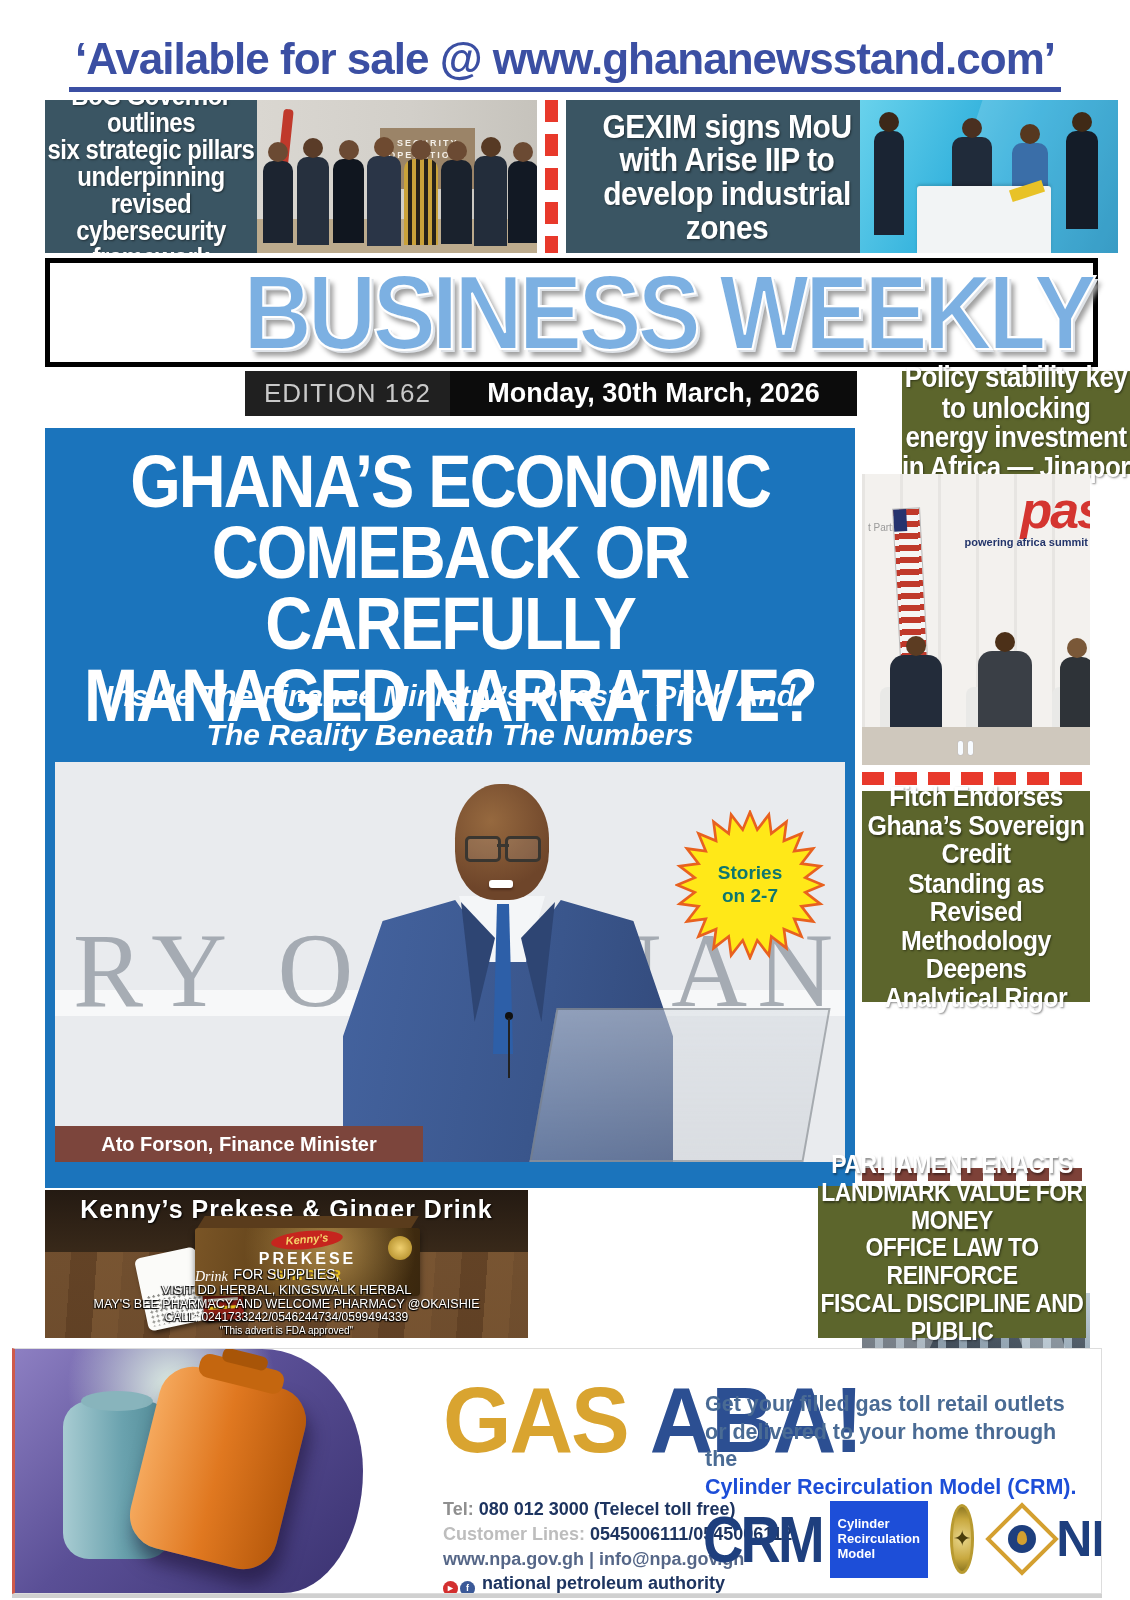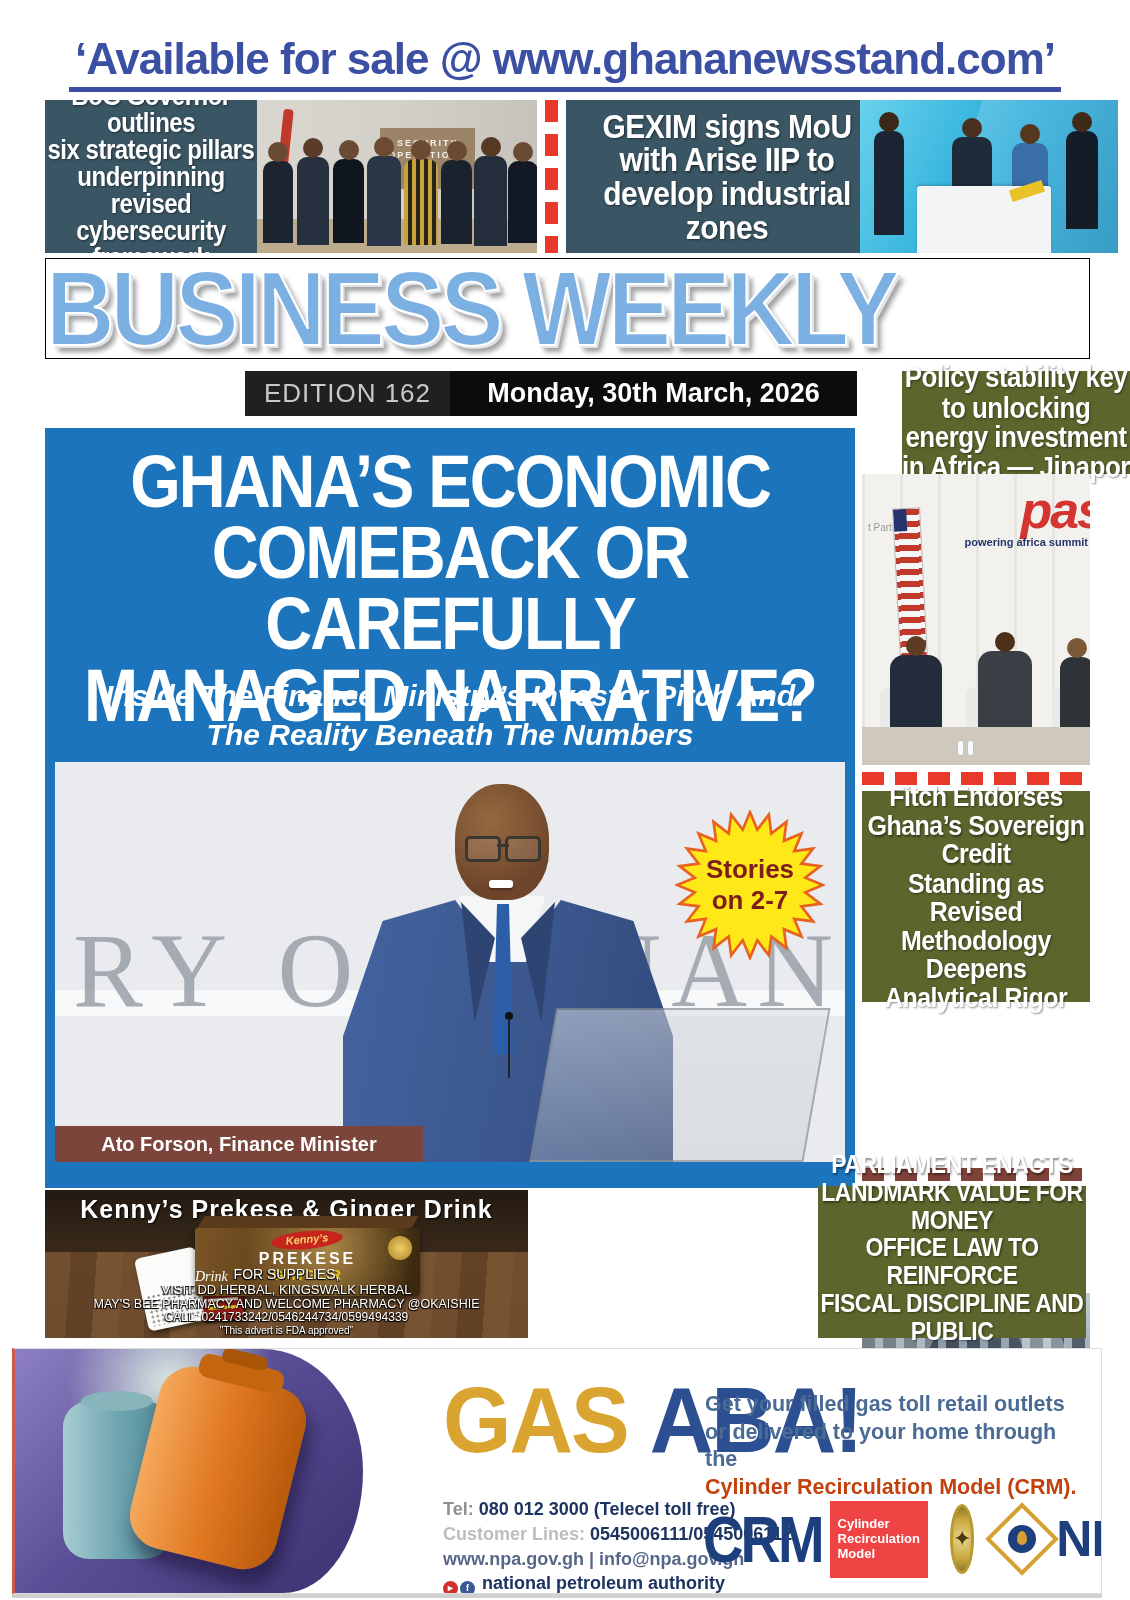--- a/index.html
+++ b/index.html
@@ -41,22 +41,22 @@
 
   
   .signing{background:linear-gradient(115deg,#69d2ec 0%,#23a8d8 55%,#0d86b8 100%);}
   .signing .lightwedge{position:absolute;right:-20%;top:-30%;width:80%;height:160%;
     background:rgba(255,255,255,.18);transform:rotate(18deg);}
   .signing .desk{position:absolute;left:22%;bottom:0;width:52%;height:44%;background:#f2f4f5;
     border-radius:3px 3px 0 0;box-shadow:0 -2px 3px rgba(0,0,0,.15);}
   .signing .folder{position:absolute;background:#e8c227;width:34px;height:12px;transform:rotate(-18deg);}
 
   
-  .masthead{left:45px;top:258px;width:1043px;height:99px;background:#fff;border:1px solid #000000;
-    display:flex;align-items:center;justify-content:flex-start;}
+  .masthead{left:45px;top:258px;width:1043px;height:99px;background:#fff;border:5px solid #000000;
+    display:flex;align-items:center;justify-content:flex-end;}
   .masthead .title{font-size:95px;font-weight:900;letter-spacing:-4px;color:#7cb0e2;
     transform:scaleY(1.12);white-space:nowrap;
     -webkit-text-stroke:2px #ffffff;text-shadow:3px 3px 0 #dfe3e8,6px 6px 5px #9f9f9f;}
 
   
   .edbar{left:245px;top:371px;width:612px;height:45px;display:flex;}
   .edbar .ed{width:205px;background:#202020;color:#c9c9c9;font-size:26px;display:flex;
     align-items:center;justify-content:center;letter-spacing:1px;}
   .edbar .date{flex:1;background:#0c0c0c;color:#fff;font-size:27px;font-weight:bold;display:flex;
     align-items:center;justify-content:center;}
@@ -116,21 +116,21 @@
   .minister .mic{position:absolute;left:162px;top:228px;width:8px;height:8px;border-radius:50%;background:#111;}
   .minister .mic::after{content:"";position:absolute;left:3px;top:6px;width:2px;height:60px;background:#222;}
   .podium{position:absolute;right:28px;bottom:0;width:270px;height:150px;
     background:linear-gradient(180deg,rgba(215,220,226,.55),rgba(190,196,203,.35));
     border:2px solid rgba(120,126,132,.55);transform:skewX(-10deg);}
   .caption{left:10px;top:698px;width:368px;height:36px;background:#7c453c;color:#fff;
     font-size:20px;font-weight:bold;display:flex;align-items:center;justify-content:center;}
   .starburst{left:620px;top:48px;width:150px;height:150px;}
   .starburst svg{position:absolute;inset:0;}
   .starburst .btxt{position:absolute;inset:0;display:flex;flex-direction:column;align-items:center;
-    justify-content:center;color:#7f1d1d;font-weight:bold;font-size:26px;line-height:1.2;}
+    justify-content:center;color:#0f766e;font-weight:bold;font-size:19px;line-height:1.2;}
 
   
   .fitchphoto{background:linear-gradient(200deg,#cdd8e0 0%,#8fa0ae 30%,#53606e 75%,#3c4650 100%);}
   .fitchphoto .windows{position:absolute;inset:0;
     background:repeating-linear-gradient(90deg,rgba(18,26,36,.55) 0 13px,rgba(170,188,200,.35) 13px 21px);}
   .fitchphoto .streak{position:absolute;left:-30px;top:-40px;width:70px;height:300px;
     background:rgba(255,255,255,.30);transform:rotate(24deg);}
   .fitchphoto .streak2{position:absolute;right:6px;top:-40px;width:40px;height:300px;
     background:rgba(235,242,248,.38);transform:rotate(-20deg);}
   .fitchphoto .bar{position:absolute;left:0;right:0;top:58%;height:36px;background:rgba(20,27,36,.88);
@@ -210,25 +210,25 @@
   .gascontact .lab{color:#8f8f8f;font-weight:bold;}
   .gascontact .lab2{color:#bdbdbd;font-weight:bold;}
   .gascontact b{color:#1d3460;}
   .gascontact .web{font-weight:bold;opacity:.75;}
   .sicon{display:inline-block;width:15px;height:15px;border-radius:50%;vertical-align:-2px;margin-right:2px;
     color:#fff;font-size:9px;font-weight:bold;text-align:center;line-height:15px;}
   .yt{background:#d32f2f;} .fb{background:#3b5998;}
 
   .gaspitch{position:absolute;left:690px;top:42px;width:386px;font-size:21.5px;font-weight:bold;
     color:#4a6b94;line-height:1.28;}
-  .gaspitch .gold{color:#c2410c;}
+  .gaspitch .gold{color:#1d4ed8;}
   .logorow{position:absolute;left:688px;top:152px;width:392px;display:flex;align-items:center;gap:22px;}
   .crmlock{display:flex;align-items:center;}
   .crmlock .crm{font-size:56px;font-weight:900;color:#1e3f7e;letter-spacing:-3px;transform:scaleY(1.15);}
-  .crmlock .crmbox{margin-left:6px;background:#ef4444;color:#fff;font-size:13px;font-weight:bold;
+  .crmlock .crmbox{margin-left:6px;background:#1d4ed8;color:#fff;font-size:13px;font-weight:bold;
     line-height:1.15;padding:16px 8px;border-left:2px solid #fff;}
   .emblem{width:64px;height:64px;border-radius:50%;border:3px solid #b89a30;
     background:radial-gradient(circle,#e8d58a 0%,#c8a83e 60%,#8a7420 100%);
     display:flex;align-items:center;justify-content:center;color:#4a3c0a;font-size:22px;}
   .npalogo{display:flex;align-items:center;}
   .npalogo .diamond{width:44px;height:44px;border:4px solid #d4a030;transform:rotate(45deg);
     background:#fff;display:flex;align-items:center;justify-content:center;}
   .npalogo .diamond i{width:28px;height:28px;border-radius:50%;background:#1e3f7e;transform:rotate(-45deg);
     display:block;position:relative;}
   .npalogo .diamond i::after{content:"";position:absolute;left:9px;top:6px;width:10px;height:14px;

